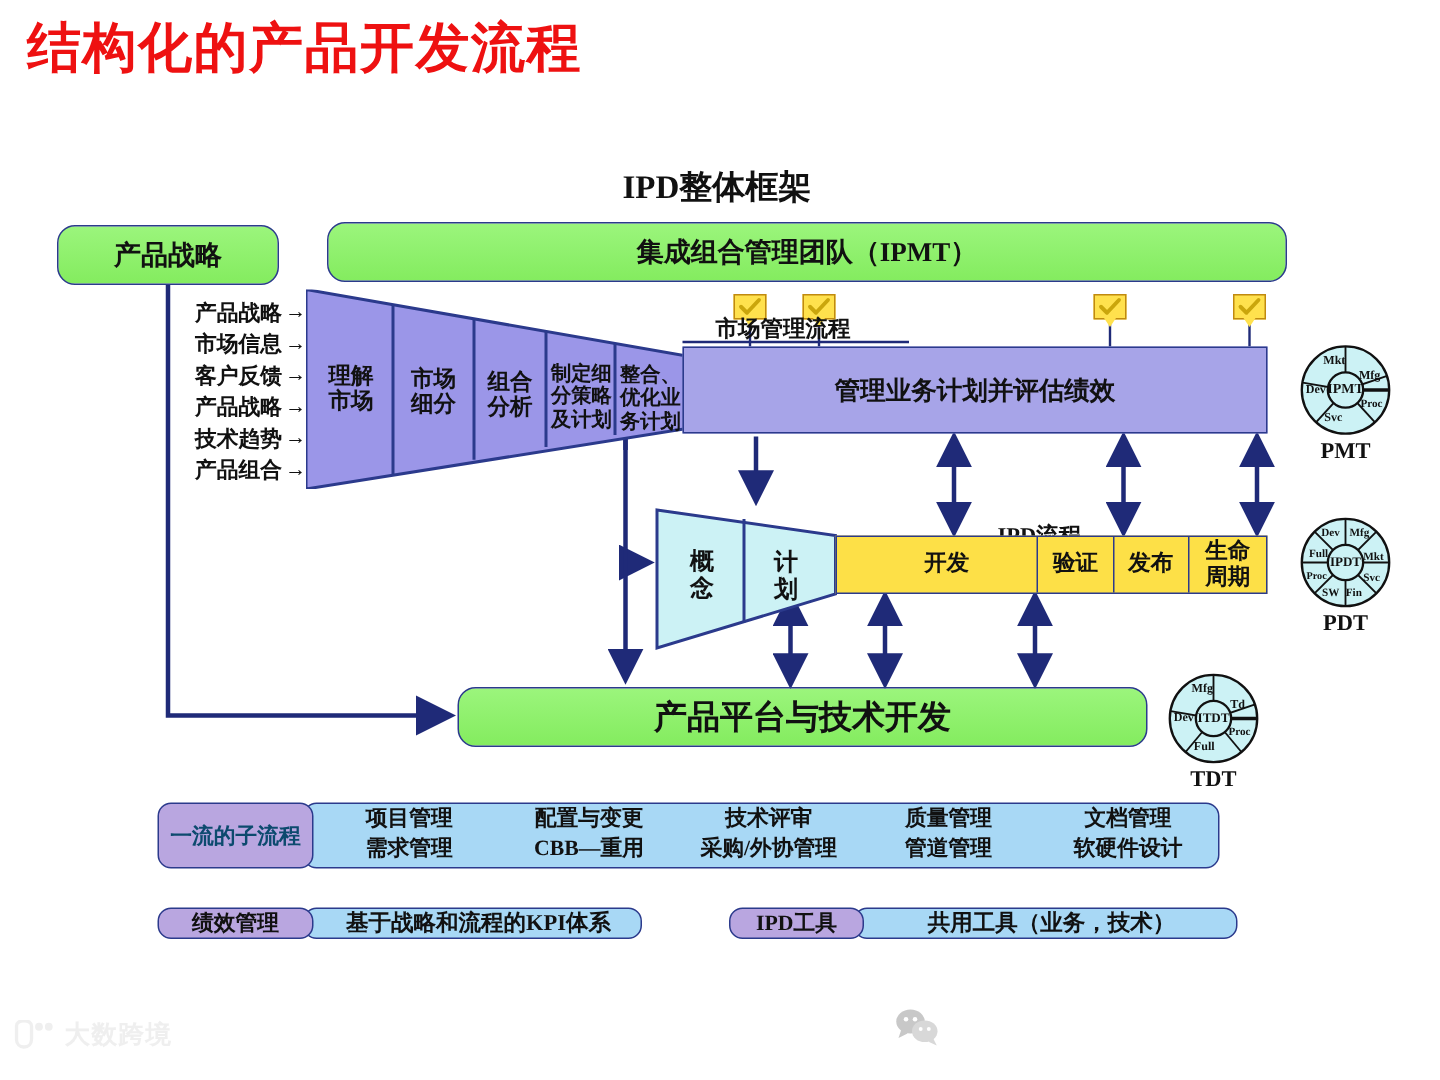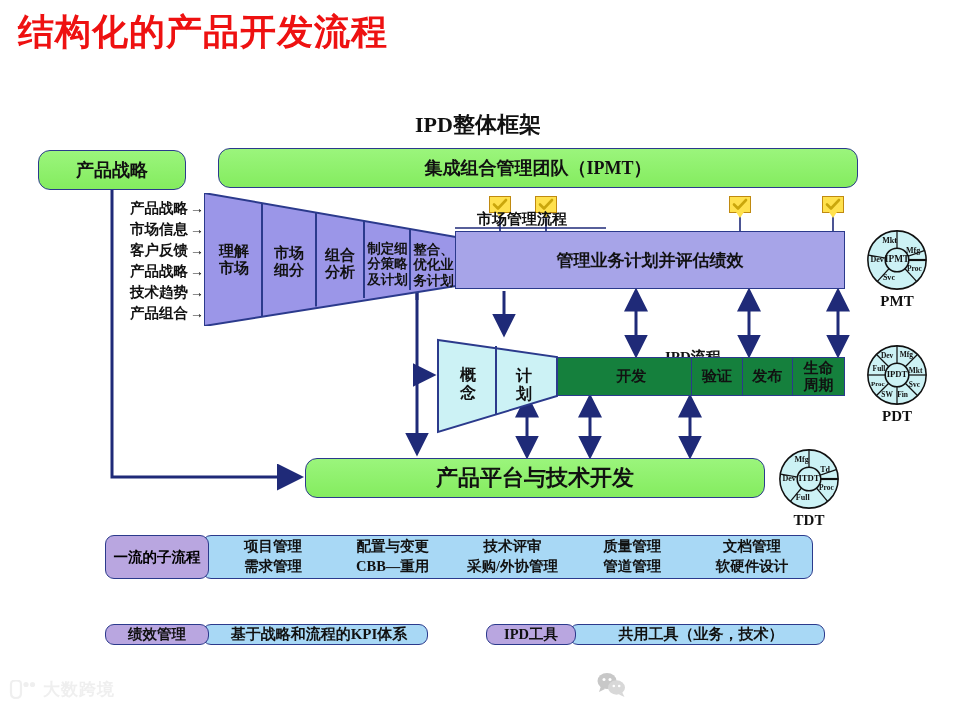--- a/index.html
+++ b/index.html
@@ -86,21 +86,21 @@
   }
 
   
   .ipd-funnel{position:absolute;left:436px;top:320px;width:110px;height:110px;}
   .ipd-cell{
     position:absolute;display:flex;align-items:center;justify-content:center;
     text-align:center;font-size:16px;font-weight:700;color:#111;line-height:1.1;
   }
   .ipd-strip{
     position:absolute;left:557px;top:357px;height:39px;
-    box-sizing:border-box;border:1.5px solid #2b3a8c;background:#15803d;
+    box-sizing:border-box;border:1.5px solid #2b3a8c;background:#fde047;
     display:flex;align-items:stretch;padding-left:13px;
   }
   .ipd-strip .seg{
     box-sizing:border-box;display:flex;align-items:center;justify-content:center;
     text-align:center;font-size:15px;font-weight:700;color:#111;line-height:1.1;
     border-right:1.5px solid #2b3a8c;
   }
   .ipd-strip .seg:last-child{border-right:none;}
 
   
@@ -115,34 +115,34 @@
   .wires{position:absolute;left:0;top:0;width:960px;height:720px;pointer-events:none;}
 
   
   .subproc{
     position:absolute;left:105px;top:535px;width:708px;height:44px;
     display:flex;align-items:stretch;
   }
   .subproc .head{
     width:104px;box-sizing:border-box;border:1.5px solid #2b3a8c;border-radius:9px;
     background:#b9a6e0;display:flex;align-items:center;justify-content:center;
-    font-size:14.5px;font-weight:700;color:#000000;position:relative;z-index:2;
+    font-size:14.5px;font-weight:700;color:#0c4a6e;position:relative;z-index:2;
   }
   .subproc .body{
     flex:1;box-sizing:border-box;border:1.5px solid #2b3a8c;border-radius:9px;
     background:#a8d8f5;margin-left:-7px;display:flex;align-items:stretch;
     padding-left:10px;
   }
   .subproc .col{
     flex:1;display:flex;flex-direction:column;align-items:center;justify-content:center;
     font-size:14.5px;font-weight:700;color:#111;line-height:1.35;white-space:nowrap;
   }
 
   
-  .pillpair{position:absolute;height:40px;display:flex;align-items:flex-end;}
+  .pillpair{position:absolute;height:40px;display:flex;align-items:flex-start;}
   .pillpair .ph{
     box-sizing:border-box;border:1.5px solid #2b3a8c;border-radius:9px;
     background:#b9a6e0;display:flex;align-items:center;justify-content:center;
     font-size:14.5px;font-weight:700;color:#111;position:relative;z-index:2;
   }
   .pillpair .pb{
     box-sizing:border-box;border:1.5px solid #2b3a8c;border-radius:9px;
     background:#a8d8f5;margin-left:-7px;display:flex;align-items:center;justify-content:center;
     font-size:15px;font-weight:700;color:#111;padding-left:8px;
   }

